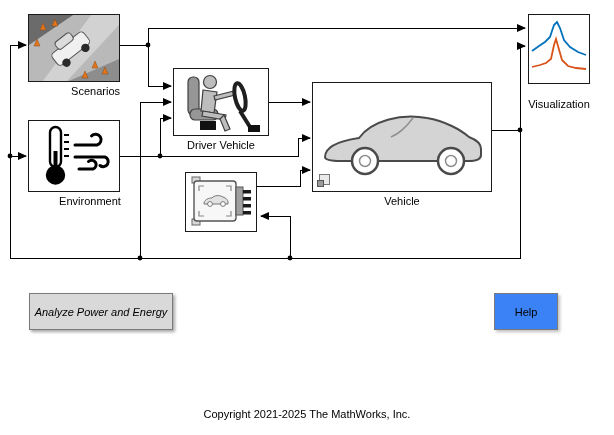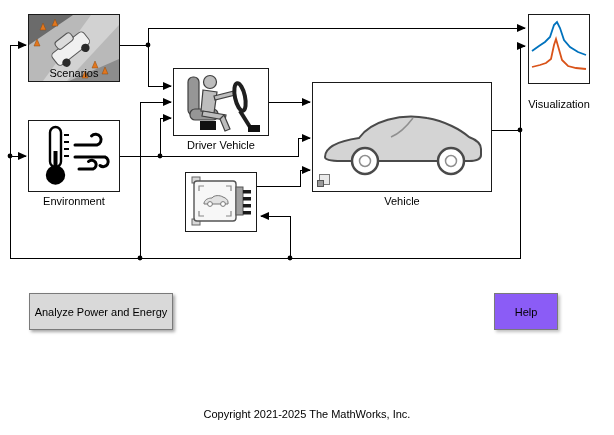--- a/index.html
+++ b/index.html
@@ -16,21 +16,21 @@
   .blabel{
     position:absolute;font-size:11px;color:#000;text-align:center;
     white-space:nowrap;line-height:12px;
   }
   .btn{
     position:absolute;display:flex;align-items:center;justify-content:center;
     box-sizing:border-box;font-size:11px;color:#000;cursor:pointer;
     border:1px solid #7a7a7a;box-shadow:2px 2px 3px rgba(0,0,0,0.35);
   }
   .btn-analyze{background:#d9d9d9;}
-  .btn-help{background:#8b5cf6;box-shadow:2px 2px 3px rgba(0,0,0,0.25);}
+  .btn-help{background:#3b82f6;box-shadow:2px 2px 3px rgba(0,0,0,0.25);}
   .copyright{
     position:absolute;left:0;top:408px;width:614px;text-align:center;
     font-size:11px;color:#000;
   }
   .badge{position:absolute;left:4px;bottom:4px;width:13px;height:13px;}
 </style>
 </head>
 <body>
 
 <div class="canvas">
@@ -81,21 +81,21 @@
       <g fill="#e2761d" stroke="#8a4a12" stroke-width="0.5">
         <polygon points="14,8 17,15 11,15"></polygon>
         <polygon points="26,4 29,11 23,11"></polygon>
         <polygon points="66,46 69,53 63,53"></polygon>
         <polygon points="76,52 79,59 73,59"></polygon>
         <polygon points="56,56 59,63 53,63"></polygon>
         <polygon points="8,24 11,31 5,31"></polygon>
       </g>
     </svg>
   </div>
-  <div class="blabel" style="left:28px;top:67px;width:92px;">Scenarios</div>
+  <div class="blabel" style="left:28px;top:85px;width:92px;text-align:right;">Scenarios</div>
 
   <div class="block" style="left:28px;top:120px;width:92px;height:72px;">
     <svg viewBox="0 0 90 70">
       <g stroke="#000" fill="none" stroke-width="2.4">
         <rect x="21" y="6" width="11" height="40" rx="5.5" fill="#fff"></rect>
         <circle cx="26.5" cy="54" r="8.5" fill="#000"></circle>
         <line x1="26.5" y1="30" x2="26.5" y2="48" stroke-width="4"></line>
         <g stroke-width="2">
           <line x1="35" y1="14" x2="40" y2="14"></line>
           <line x1="35" y1="21" x2="40" y2="21"></line>
@@ -103,21 +103,21 @@
           <line x1="35" y1="35" x2="40" y2="35"></line>
         </g>
       </g>
       <g stroke="#000" fill="none" stroke-width="3" stroke-linecap="round">
         <path d="M46,24 H68 a5.5,5.5 0 1 0 -5.5,-9"></path>
         <path d="M46,36 H76 a5,5 0 1 1 -5,8.5"></path>
         <path d="M50,48 H64 a4.5,4.5 0 1 0 -4.5,-7.5"></path>
       </g>
     </svg>
   </div>
-  <div class="blabel" style="left:28px;top:195px;width:92px;">Environment</div>
+  <div class="blabel" style="left:44px;top:195px;width:92px;">Environment</div>
 
   <div class="block" style="left:173px;top:68px;width:96px;height:68px;">
     <svg viewBox="0 0 94 66">
       <g fill="#969696" stroke="#3f3f3f" stroke-width="1.2">
         <rect x="14" y="8" width="11" height="38" rx="5"></rect>
         <rect x="16" y="40" width="28" height="11" rx="5"></rect>
       </g>
       <g fill="#bdbdbd" stroke="#3f3f3f" stroke-width="1.2">
         <circle cx="36" cy="13" r="6.5"></circle>
         <path d="M29,21 L43,23 L40,44 L27,42 Z"></path>
@@ -182,21 +182,21 @@
   <div class="blabel" style="left:312px;top:195px;width:180px;">Vehicle</div>
 
   <div class="block" style="left:528px;top:14px;width:62px;height:70px;">
     <svg viewBox="0 0 60 68">
       <polyline points="3,36 10,31 16,27 21,22 25,10 28,7 31,13 35,25 41,32 49,37 57,40" fill="none" stroke="#0072BD" stroke-width="1.8"></polyline>
       <polyline points="3,52 11,50 17,48 22,44 25,30 27,24 29,31 33,45 39,51 47,53 57,54" fill="none" stroke="#D95319" stroke-width="1.8"></polyline>
     </svg>
   </div>
   <div class="blabel" style="left:514px;top:98px;width:90px;">Visualization</div>
 
-  <div class="btn btn-analyze" style="left:29px;top:293px;width:144px;height:37px;">
+  <div class="btn btn-analyze" style="left:29px;top:293px;width:144px;height:37px;font-style:italic;">
     <span>Analyze Power and Energy</span>
   </div>
   <div class="btn btn-help" style="left:494px;top:293px;width:64px;height:37px;">
     <span>Help</span>
   </div>
 
   <div class="copyright">Copyright 2021-2025 The MathWorks, Inc.</div>
 
 </div>
 

